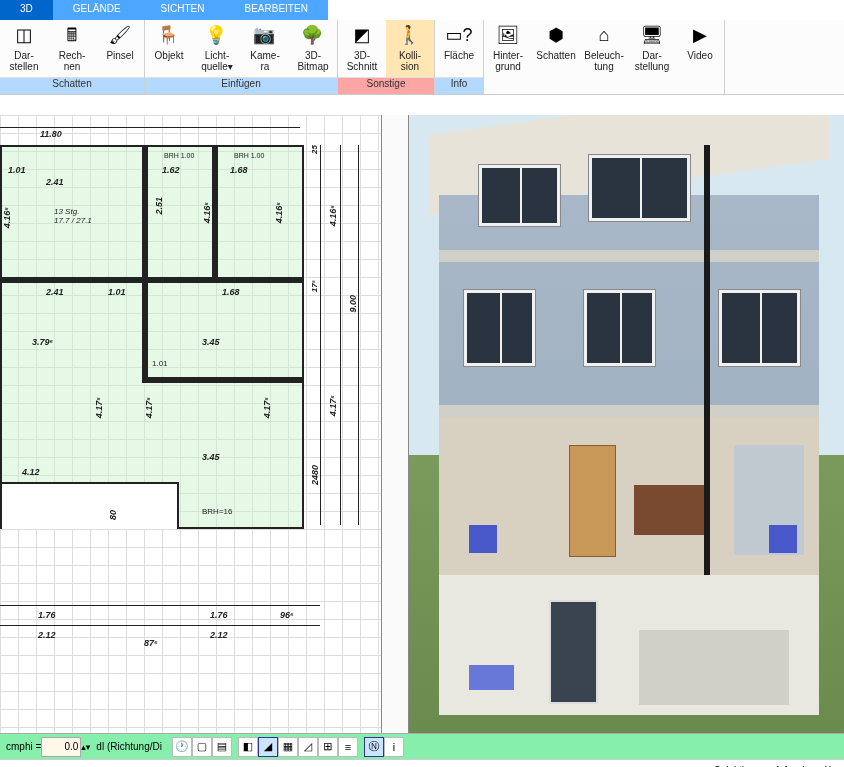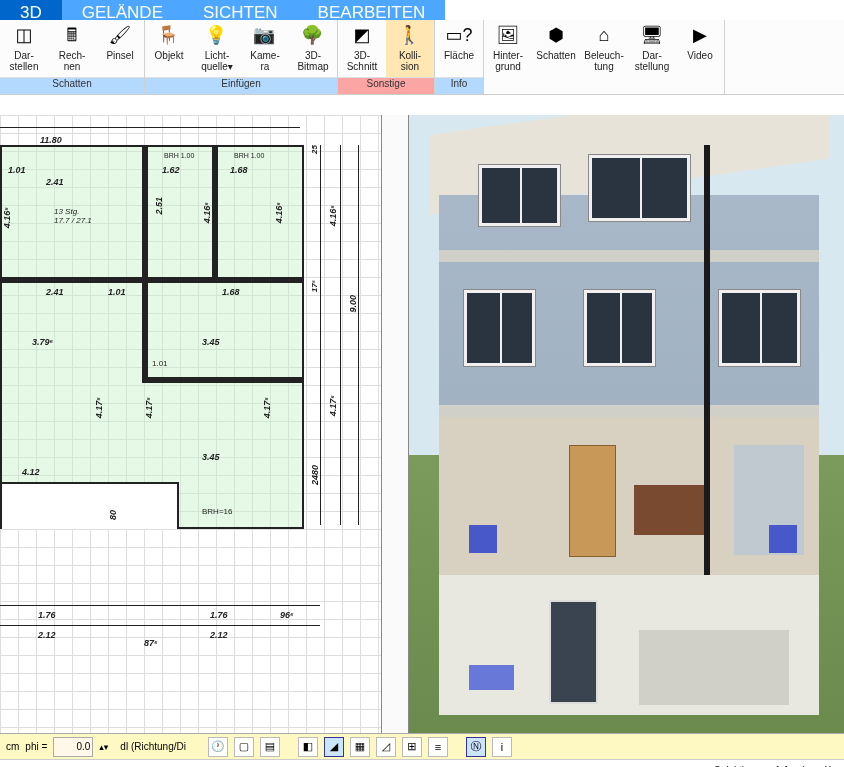--- a/index.html
+++ b/index.html
@@ -1,17 +1,17 @@
 <!DOCTYPE html>
 <html><head>
 <meta charset="utf-8">
 <style>
 html,body{margin:0;padding:0;font-family:"Segoe UI",Arial,sans-serif;font-size:11px;background:#fff;overflow:hidden;width:844px;height:767px;}
 .ribbon-tabs{height:20px;display:flex;background:#fff;}
-.ribbon-tab{padding:3px 20px;color:#fff;font-size:17px;cursor:pointer;}
+.ribbon-tab{padding:3px 20px;color:#fff;font-size:10px;cursor:pointer;}
 .ribbon-tab.active{background:#0066cc;}
 .ribbon-tab.inactive{background:#4da6ff;text-align:center;}
 .ribbon-body{height:74px;display:flex;border-bottom:1px solid #ccc;background:#fcfcfc;}
 .ribbon-group{border-right:1px solid #d0d0d0;display:flex;flex-direction:column;position:relative;}
 .group-items{flex:1;display:flex;}
 .group-label{height:16px;text-align:center;font-size:10px;color:#333;border-top:1px solid #e0e0e0;}
 .group-label.blue{background:#b3d9ff;}
 .group-label.orange{background:#fca5a5;}
 .rbtn{width:44px;display:flex;flex-direction:column;align-items:center;justify-content:flex-start;padding:4px 2px 0 2px;cursor:pointer;text-align:center;line-height:1.1;}
 .rbtn.highlight{background:#ffe6b3;}
@@ -26,21 +26,21 @@
 .dim-text.v{writing-mode:vertical-rl;transform:rotate(180deg);}
 .view3d{flex:1;position:relative;overflow:hidden;background:linear-gradient(#d8e8f0 0%,#d8e8f0 55%,#7a9b5c 55%,#6b8a4d 100%);}
 .house{position:absolute;left:30px;top:20px;width:380px;height:520px;}
 .facade{position:absolute;left:0;top:60px;width:380px;height:460px;background:linear-gradient(180deg,#a8b8c8 0%,#9aabbc 100%);}
 .roof{position:absolute;left:-10px;top:0;width:400px;height:80px;background:#e8e3d8;transform:skewY(-8deg);transform-origin:left top;}
 .floor-slab{position:absolute;left:0;width:100%;height:12px;background:#d0d0c8;}
 .window{position:absolute;background:#2a3440;border:3px solid #f0f0f0;box-shadow:0 0 0 1px #888;}
 .window::before{content:"";position:absolute;left:50%;top:0;bottom:0;width:2px;background:#f0f0f0;}
 .ground-floor{position:absolute;left:0;top:380px;width:100%;height:140px;background:#e8e8e0;}
 .door{position:absolute;background:#3a4450;border:2px solid #ddd;}
-.footer{height:25px;border-top:1px solid #aaa;background:#fef9c3;display:flex;align-items:center;padding:0 6px;font-size:10px;gap:6px;}
+.footer{height:25px;border-top:1px solid #aaa;background:#86efac;display:flex;align-items:center;padding:0 6px;font-size:10px;}
 .footer input{width:34px;height:16px;font-size:10px;border:1px solid #aaa;text-align:right;background:#fff8e8;}
 .fbtn{width:18px;height:18px;border:1px solid #bbb;background:#fff;display:flex;align-items:center;justify-content:center;cursor:pointer;font-size:11px;}
 .fbtn.active{background:#cce5ff;border-color:#339;}
 .status{height:20px;background:#fff;border-top:1px solid #ccc;display:flex;align-items:center;justify-content:flex-end;padding:0 10px;font-size:10px;gap:20px;}
 .dim-line{position:absolute;background:#222;}
 .ruler{position:absolute;right:0;top:0;width:26px;height:100%;background:#fafafa;border-left:1px solid #888;}
 </style>
 </head>
 <body>
 
@@ -148,21 +148,21 @@
   </div>
 </div>
 
 <div class="content">
 
   <div class="view2d">
     <div class="grid"></div>
     <div class="ruler"></div>
 
     <div class="dim-line" style="left:0;top:12px;width:300px;height:1px;"></div>
-    <div class="dim-text" style="left:40px;top:20px;">11.80</div>
+    <div class="dim-text" style="left:40px;top:14px;">11.80</div>
 
     <div class="plan">
 
       <div class="wall" style="left:0;top:130px;width:100%;height:6px;"></div>
       <div class="wall" style="left:140px;top:0;width:6px;height:230px;"></div>
       <div class="wall" style="left:210px;top:0;width:6px;height:130px;"></div>
       <div class="wall" style="left:140px;top:230px;width:160px;height:6px;"></div>
       <div class="wall" style="left:0;top:335px;width:175px;height:45px;background:#fff;border-top:2px solid #222;border-right:2px solid #222;"></div>
 
       <div class="dim-text" style="left:44px;top:30px;">2.41</div>

